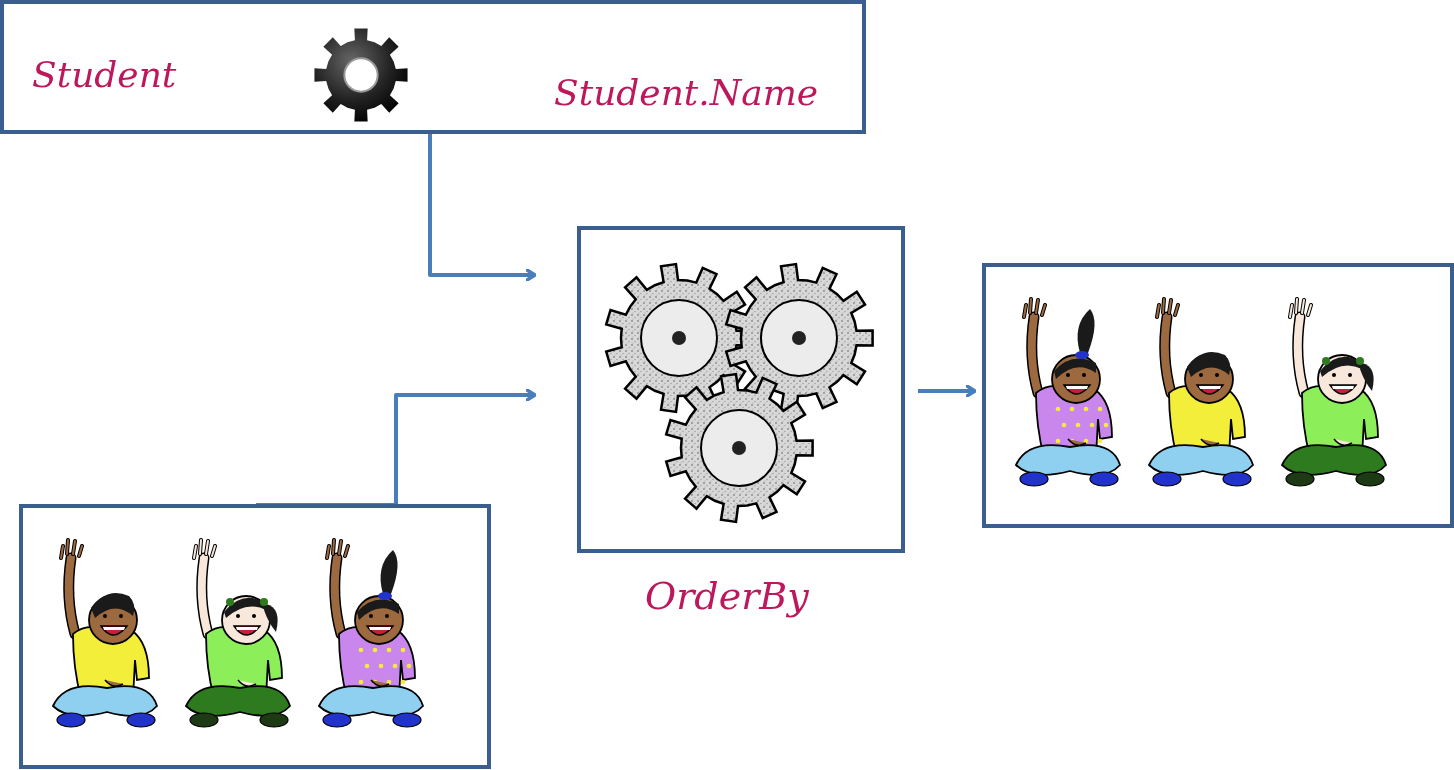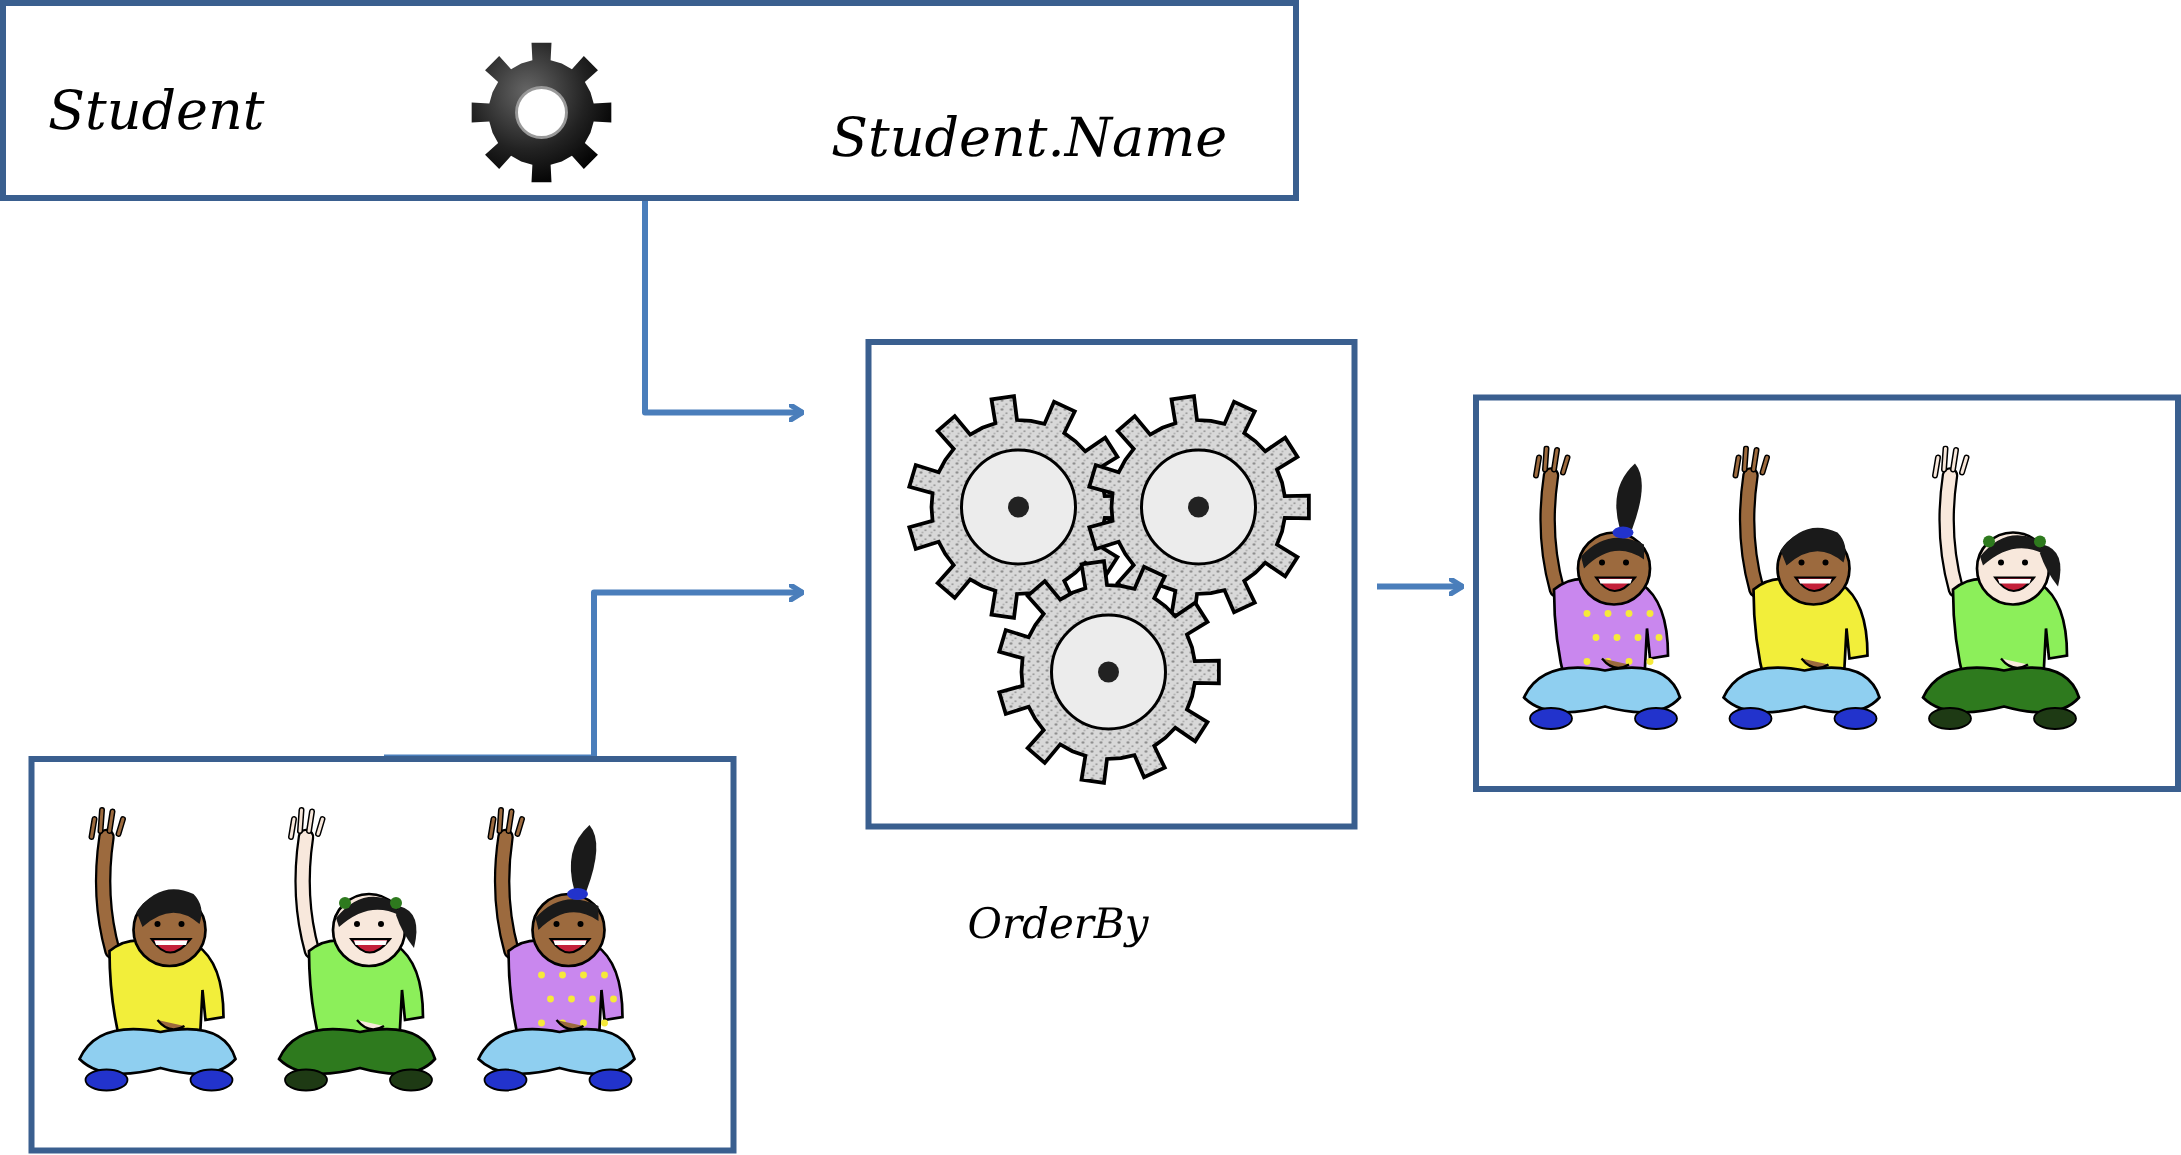--- a/index.html
+++ b/index.html
@@ -1,20 +1,20 @@
 <!DOCTYPE html>
 <html><head>
 <meta charset="utf-8">
 <style>
   html, body { margin: 0; padding: 0; background: #ffffff; }
   body { width: 1454px; height: 770px; position: relative; overflow: hidden;
          font-family: "DejaVu Serif", serif; }
   .box { position: absolute; box-sizing: border-box; border: 4px solid #3a5f8f; background: #fff; }
   .label { position: absolute; font-family: "DejaVu Serif", serif; font-style: italic;
-           color: #000000; white-space: nowrap; }
+           color: #be185d; white-space: nowrap; }
   svg.connectors { position: absolute; left: 0; top: 0; width: 1454px; height: 770px; pointer-events: none; }
   .kid { position: absolute; }
 </style>
 </head>
 <body>
 
 <svg class="connectors" viewBox="0 0 1454 770">
   <defs>
     <marker id="ah" markerWidth="10" markerHeight="12" refX="9" refY="6" orient="auto" markerUnits="userSpaceOnUse">
       <path d="M1,1 L9,6 L1,11" fill="none" stroke="#4a7ebb" stroke-width="3.5" stroke-linecap="round" stroke-linejoin="round"></path>
@@ -72,21 +72,21 @@
           <circle cx="198" cy="78" r="7" fill="#222"></circle>
         </g>
         <g>
           <path d="M193.7,171.7 L195.5,180.7 L211.6,180.4 L211.6,195.6 L195.5,195.3 L193.7,204.3 L190.3,213.0 L204.0,221.4 L195.8,234.2 L182.5,225.2 L176.0,231.8 L168.5,237.3 L175.5,251.8 L161.7,258.1 L155.3,243.4 L146.3,245.4 L137.0,246.0 L135.0,261.9 L120.0,259.8 L122.6,243.9 L113.9,240.8 L105.8,236.2 L95.5,248.6 L84.1,238.7 L94.8,226.7 L89.2,219.4 L84.8,211.2 L69.5,216.0 L65.2,201.5 L80.7,197.2 L80.0,188.0 L80.7,178.8 L65.2,174.5 L69.5,160.0 L84.8,164.8 L89.2,156.6 L94.8,149.3 L84.1,137.3 L95.5,127.4 L105.8,139.8 L113.9,135.2 L122.6,132.1 L120.0,116.2 L135.0,114.1 L137.0,130.0 L146.3,130.6 L155.3,132.6 L161.7,117.9 L175.5,124.2 L168.5,138.7 L176.0,144.2 L182.5,150.8 L195.8,141.8 L204.0,154.6 L190.3,163.0 Z" fill="url(#speck)" stroke="#000" stroke-width="2.5"></path>
           <circle cx="138" cy="188" r="38" fill="#ececec" stroke="#000" stroke-width="2"></circle>
           <circle cx="138" cy="188" r="7" fill="#222"></circle>
         </g>
       </g>
   </svg>
 </div>
-<span class="label" style="left:645px;top:599px;font-size:28px;">OrderBy</span>
+<span class="label" style="left:645px;top:574px;font-size:38px;">OrderBy</span>
 
 <div class="box" style="left:19px;top:504px;width:472px;height:265px;">
   <div id="input-kids">
       <div class="kid" style="left: 22px; top: 30px;"><svg width="125" height="200" viewBox="0 0 125 200">
     <path d="M30,96 Q20,60 26,20" stroke="#000" stroke-width="11" fill="none" stroke-linecap="round"></path>
     <path d="M30,96 Q20,60 26,20" stroke="#9c6a3e" stroke-width="8" fill="none" stroke-linecap="round"></path>
     <path d="M16,20 l2,-12 M22,16 l1,-14 M28,16 l2,-13 M34,18 l3,-10" stroke="#000" stroke-width="4" stroke-linecap="round"></path>
     <path d="M16,20 l2,-12 M22,16 l1,-14 M28,16 l2,-13 M34,18 l3,-10" stroke="#9c6a3e" stroke-width="2" stroke-linecap="round"></path>
     <path d="M28,96 Q40,86 56,90 L86,92 Q104,104 104,140 L92,142 L90,122 L88,160 L36,160 Q28,130 28,96Z" fill="#f2ee3a" stroke="#000" stroke-width="1.8"></path>
 

